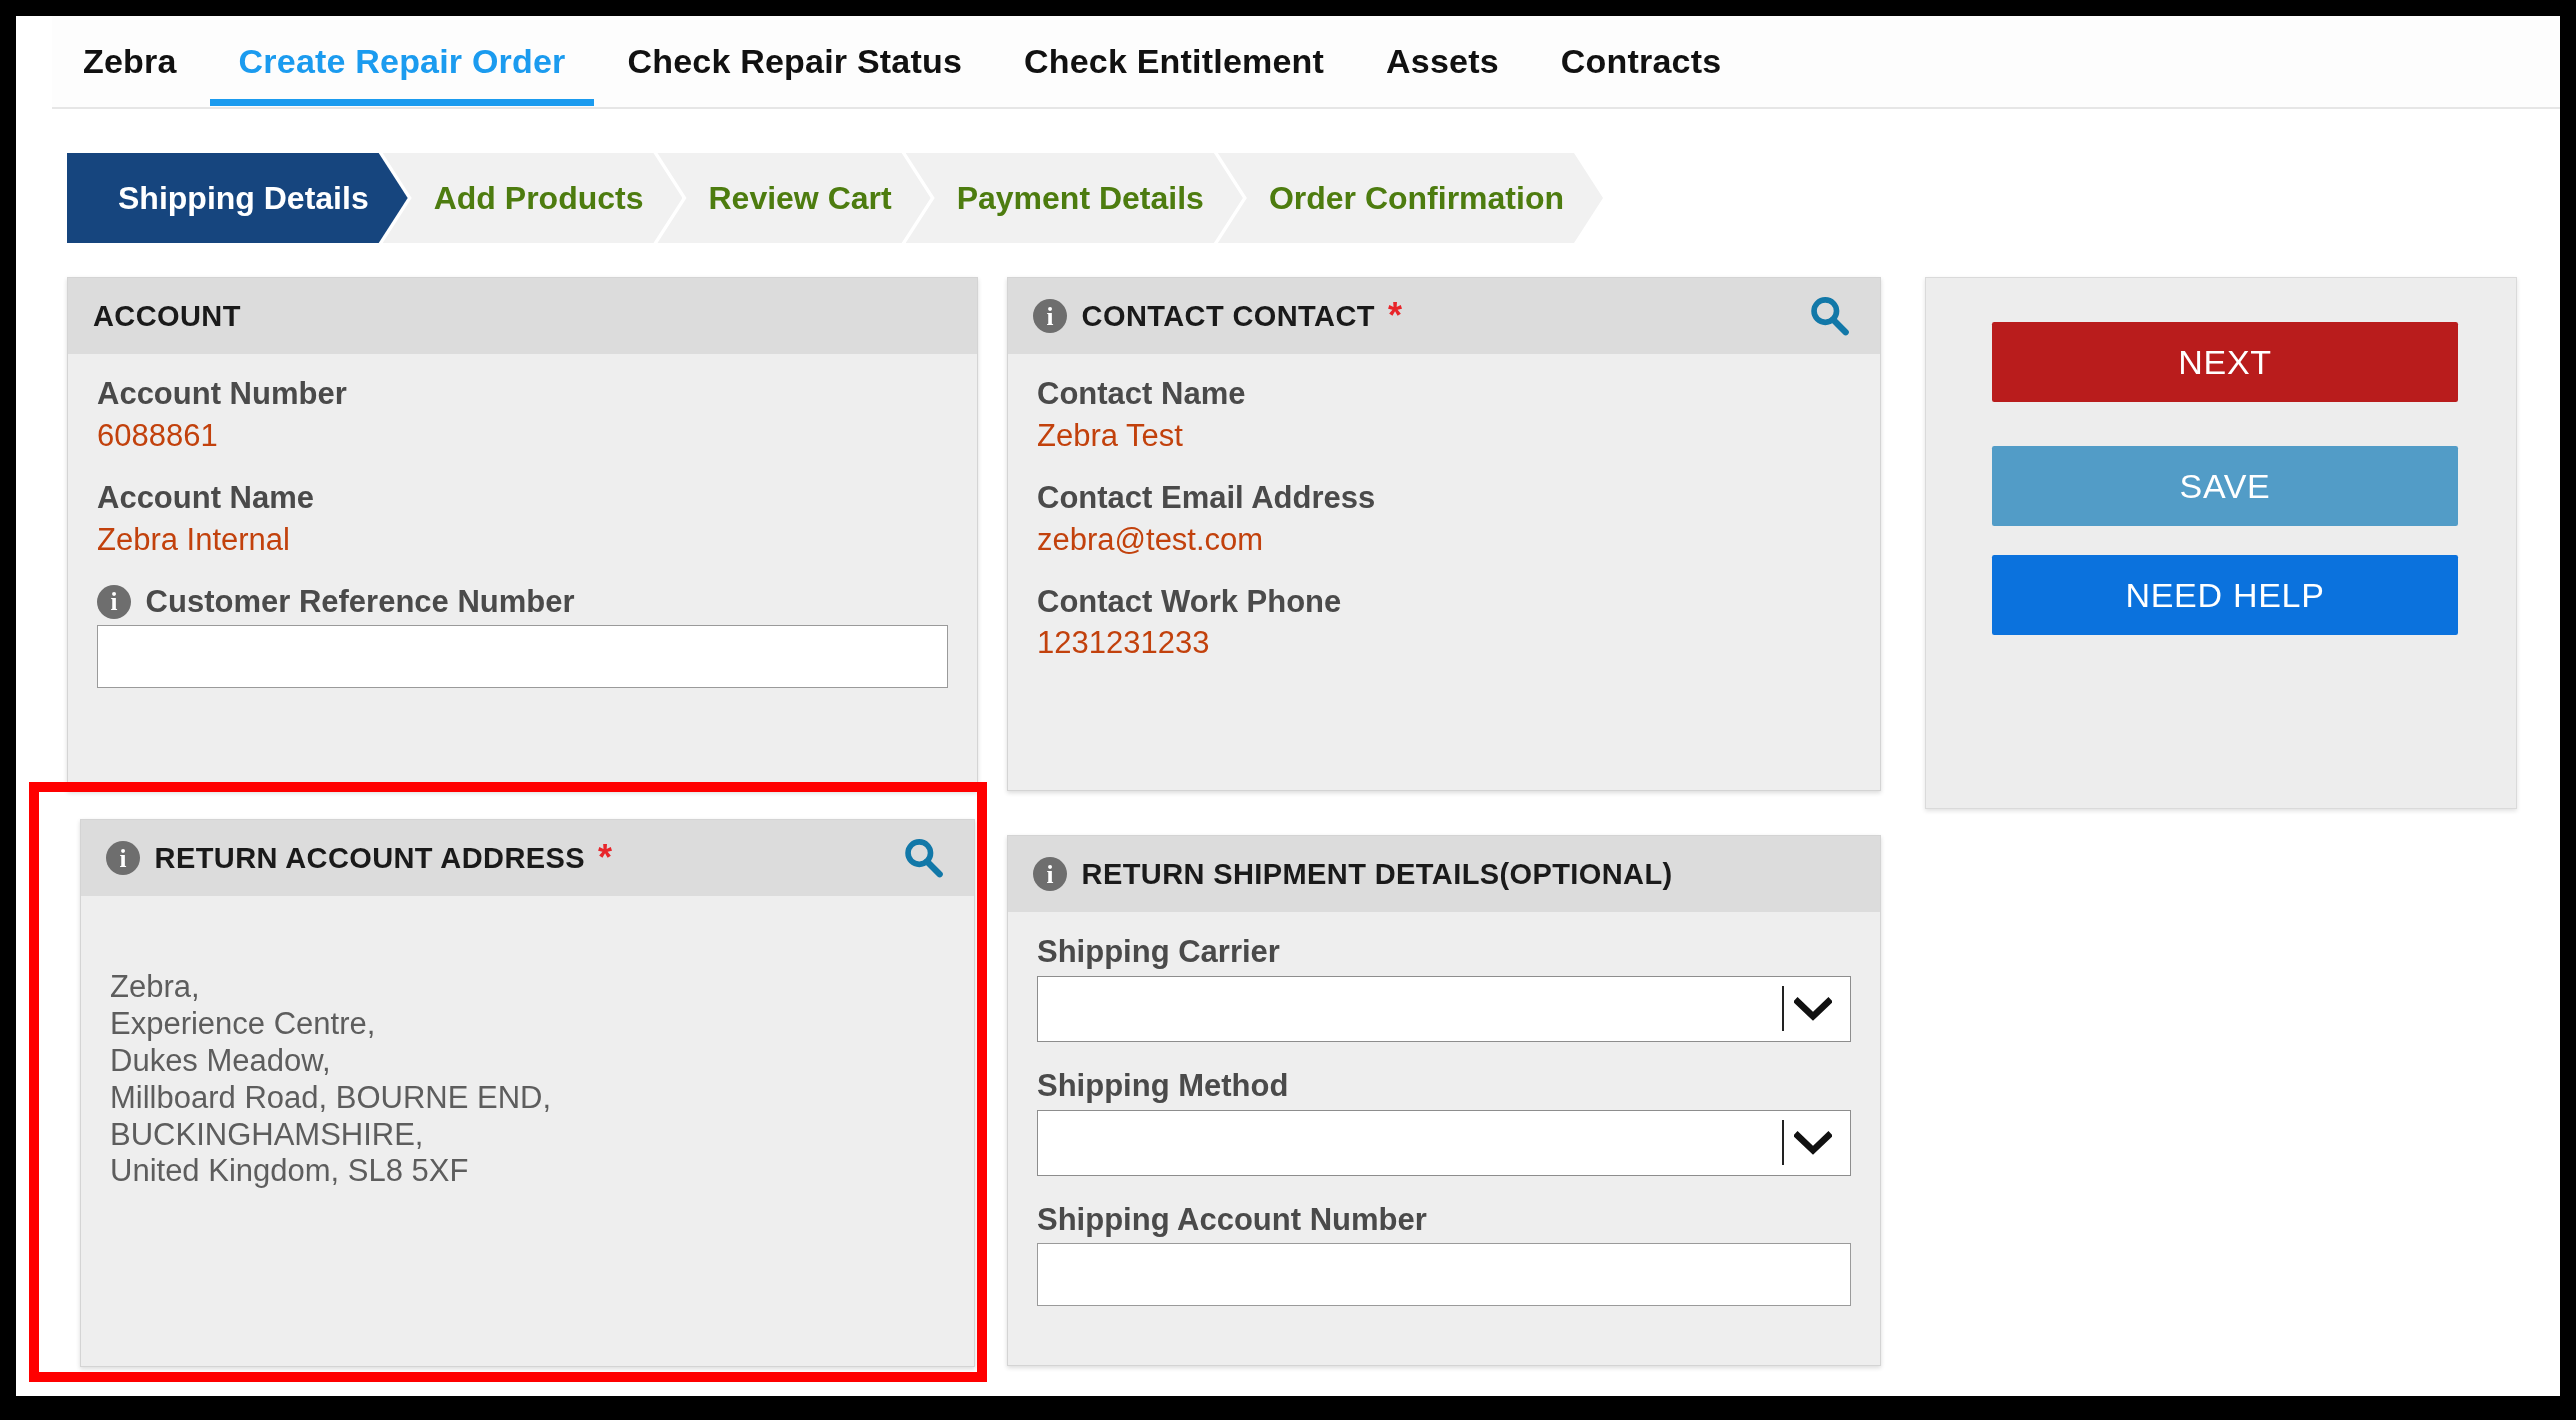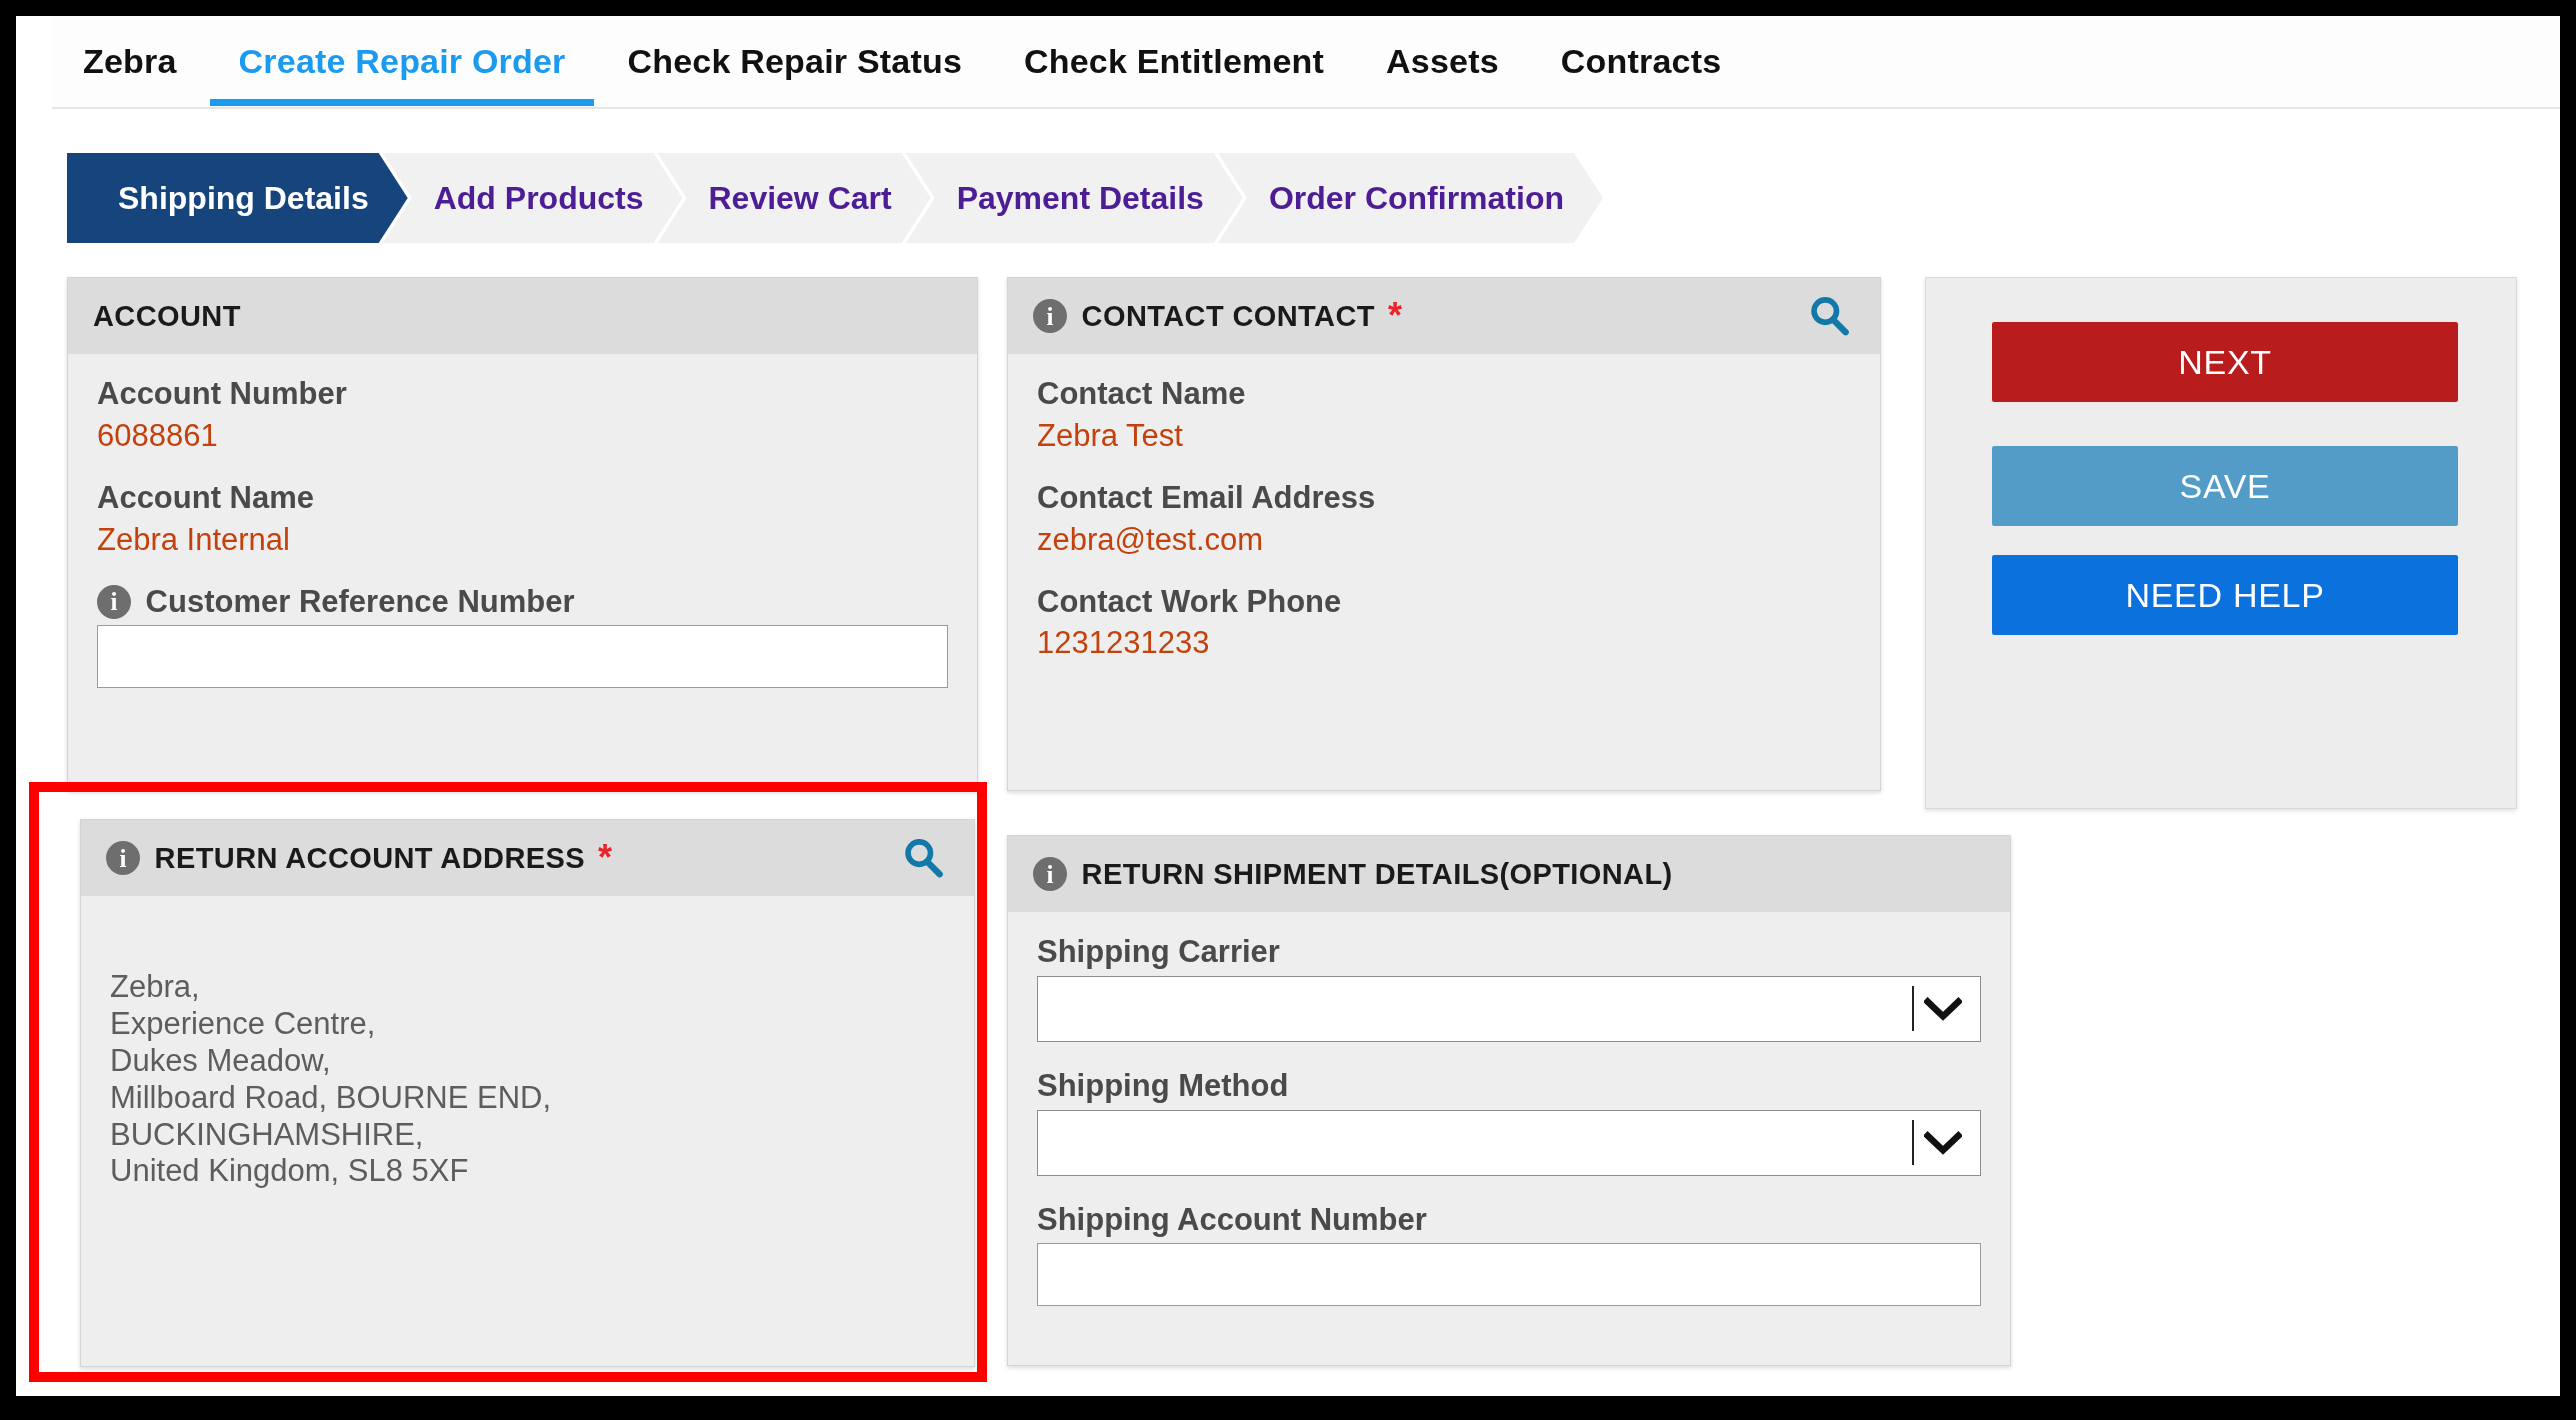--- a/index.html
+++ b/index.html
@@ -72,21 +72,21 @@
     display: flex;
   }
   .step {
     position: relative;
     height: 90px;
     display: flex;
     align-items: center;
     justify-content: center;
     font-size: 32px;
     font-weight: bold;
-    color: #4c1d95;
+    color: #4d7c0f;
     background: #f1f1f1;
     padding: 0 39px 0 51px;
     margin-right: -25px;
     clip-path: polygon(0 0, calc(100% - 29px) 0, 100% 50%, calc(100% - 29px) 100%, 0 100%, 29px 50%);
     cursor: pointer;
     white-space: nowrap;
   }
   .step:first-child {
     clip-path: polygon(0 0, calc(100% - 29px) 0, 100% 50%, calc(100% - 29px) 100%, 0 100%);
   }
@@ -378,21 +378,21 @@
       <div class="card-body">
         <div class="addr-block">Zebra,
 Experience Centre,
 Dukes Meadow,
 Millboard Road, BOURNE END,
 BUCKINGHAMSHIRE,
 United Kingdom, SL8 5XF</div>
       </div>
     </div>
 
-    <div class="card" style="left:991px; top:819px; width:1004px; height:531px;">
+    <div class="card" style="left:991px; top:819px; width:874px; height:531px;">
       <div class="card-head">
         <span class="info-icon"></span>
         <span class="card-title">RETURN SHIPMENT DETAILS(OPTIONAL)</span>
       </div>
       <div class="card-body">
 
         <div class="field">
           <div class="field-label">Shipping Carrier</div>
           <div class="select-wrap">
             <select class="select-input">

